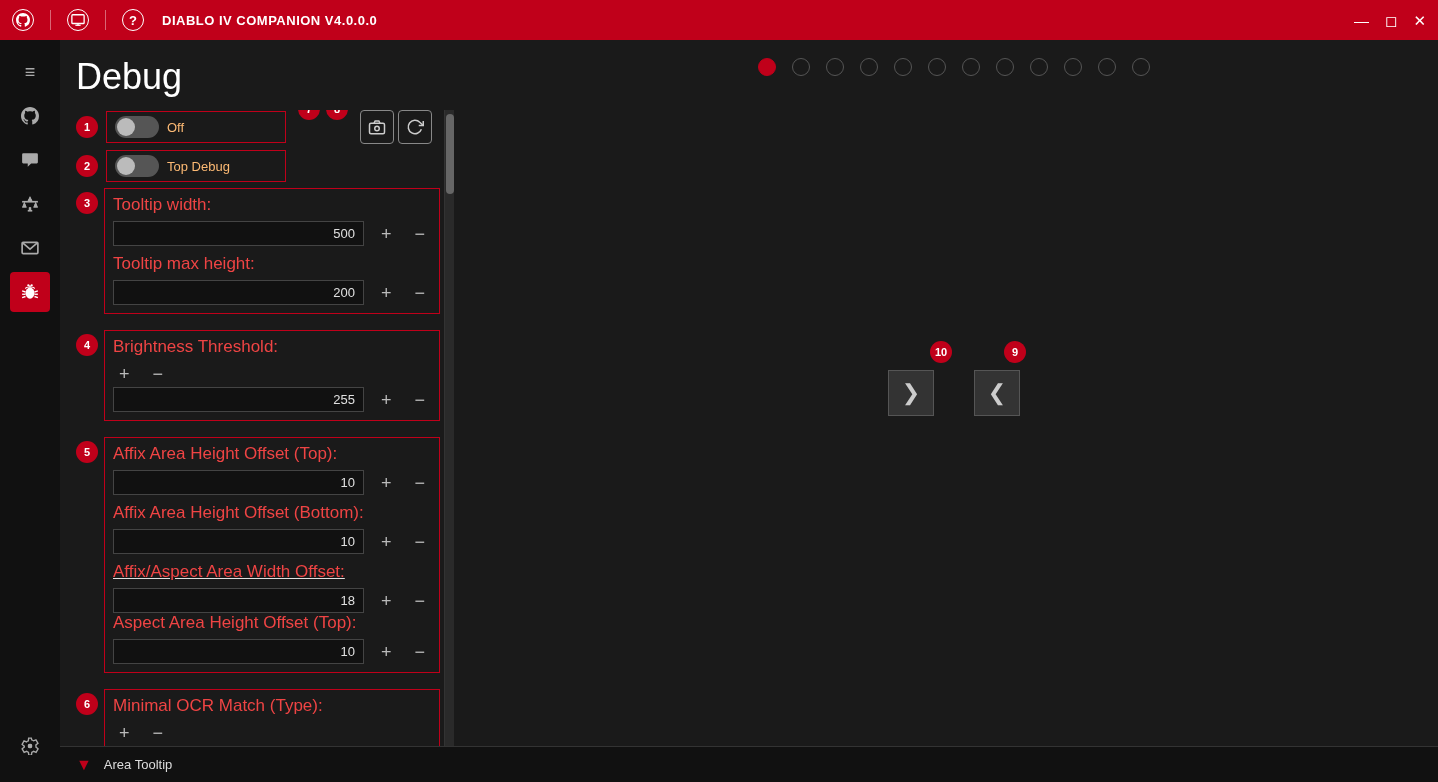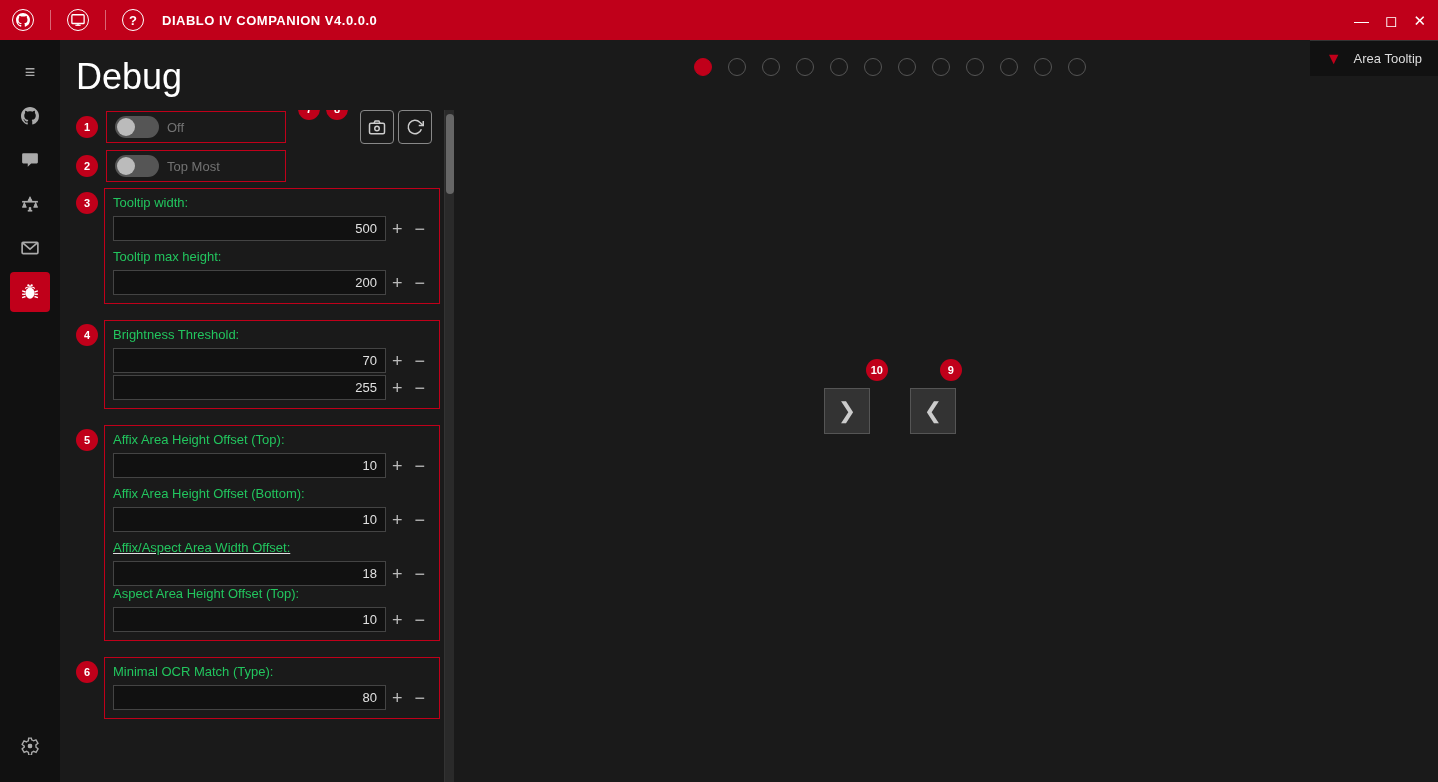--- a/index.html
+++ b/index.html
@@ -101,21 +101,21 @@
     }
     .sidebar-spacer { flex: 1; }
     .sidebar-bottom {
       padding-bottom: 8px;
     }
 
     
     .content-area {
       flex: 1;
       display: flex;
-      flex-direction: row;
+      flex-direction: column;
       overflow: hidden;
     }
 
     
     .page-content {
       flex: 1;
       display: flex;
       overflow: hidden;
     }
 
@@ -201,21 +201,21 @@
       width: 18px;
       height: 18px;
       background: #bbb;
       border-radius: 50%;
       position: absolute;
       top: 2px;
       left: 2px;
       transition: left 0.15s;
     }
     .toggle-label {
-      color: #737373;
+      color: #fdba74;
       font-size: 13px;
     }
     .action-buttons {
       display: flex;
       gap: 4px;
       margin-left: 4px;
     }
     .action-btn {
       width: 34px;
       height: 34px;
@@ -236,29 +236,29 @@
       margin-bottom: 8px;
       padding: 6px 8px 8px 8px;
     }
     .section-header {
       display: flex;
       align-items: center;
       gap: 6px;
       margin-bottom: 6px;
     }
     .section-title {
-      color: #22c55e;
-      font-size: 13px;
+      color: #ef4444;
+      font-size: 17px;
     }
 
     
     .num-input-row {
       display: flex;
       align-items: center;
-      gap: 0;
+      gap: 11px;
       margin-top: 4px;
     }
     .num-input {
       flex: 1;
       background: #111;
       border: 1px solid #444;
       color: #e0e0e0;
       font-size: 13px;
       padding: 4px 8px;
       text-align: right;
@@ -490,21 +490,21 @@
                 </button>
               </div>
             </div>
 
             <div class="toggle-row">
               <span class="badge">2</span>
               <div class="toggle-row-inner">
                 <div class="toggle-switch">
                   <div class="knob"></div>
                 </div>
-                <span class="toggle-label">Top Most</span>
+                <span class="toggle-label">Top Debug</span>
               </div>
             </div>
 
             <div style="display:flex;align-items:flex-start;gap:6px;margin-bottom:8px;">
               <span class="badge" style="margin-top:4px;">3</span>
               <div class="section-group" style="flex:1;">
                 <div class="section-header">
                   <span class="section-title">Tooltip width:</span>
                 </div>
                 <div class="num-input-row">
@@ -523,21 +523,20 @@
               </div>
             </div>
 
             <div style="display:flex;align-items:flex-start;gap:6px;margin-bottom:8px;">
               <span class="badge" style="margin-top:4px;">4</span>
               <div class="section-group" style="flex:1;">
                 <div class="section-header">
                   <span class="section-title">Brightness Threshold:</span>
                 </div>
                 <div class="num-input-row">
-                  <input type="text" class="num-input" value="70" style="">
                   <button class="num-btn">+</button>
                   <button class="num-btn">−</button>
                 </div>
                 <div class="num-input-row" style="margin-top:2px;">
                   <input type="text" class="num-input" value="255" style="">
                   <button class="num-btn">+</button>
                   <button class="num-btn">−</button>
                 </div>
               </div>
             </div>
@@ -580,21 +579,20 @@
               </div>
             </div>
 
             <div style="display:flex;align-items:flex-start;gap:6px;margin-bottom:8px;">
               <span class="badge" style="margin-top:4px;">6</span>
               <div class="section-group" style="flex:1;">
                 <div class="section-header">
                   <span class="section-title">Minimal OCR Match (Type):</span>
                 </div>
                 <div class="num-input-row">
-                  <input type="text" class="num-input" value="80" style="">
                   <button class="num-btn">+</button>
                   <button class="num-btn">−</button>
                 </div>
               </div>
             </div>
 
           </div>
 
           <div class="scrollbar-track">
             <div class="scrollbar-thumb"></div>

